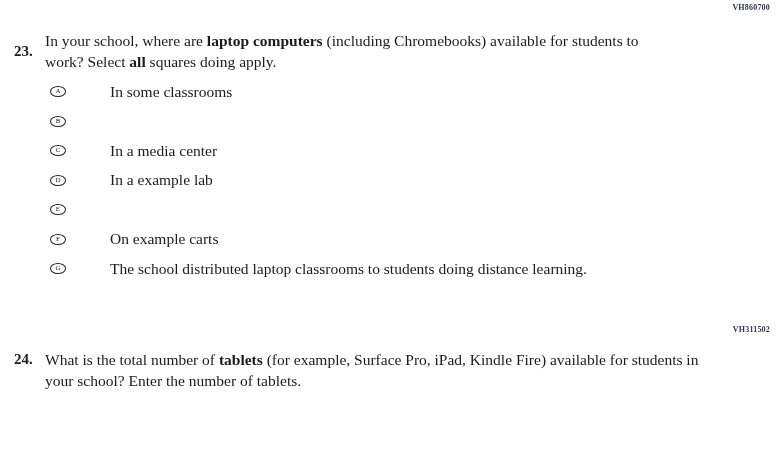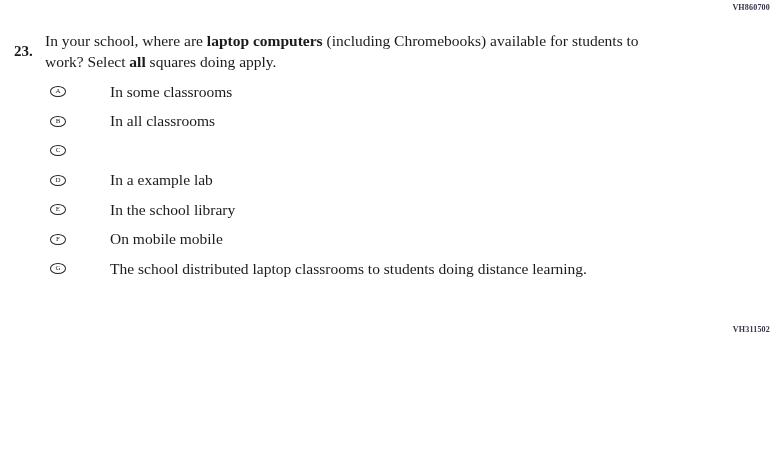--- a/index.html
+++ b/index.html
@@ -121,45 +121,48 @@
     <p class="prompt"><span>In your school, where are </span><b>laptop computers</b><span> (including Chromebooks) available for students to work? Select </span><b>all</b><span> squares doing apply.</span></p>
   </div>
 
   <ul class="options">
     <li class="option-row">
       <span class="oval">A</span>
       <span class="option-label">In some classrooms</span>
     </li>
     <li class="option-row">
       <span class="oval">B</span>
-      <span class="option-label">In all classrooms</span>
     </li>
     <li class="option-row">
       <span class="oval">C</span>
+      <span class="option-label">In a media center</span>
     </li>
     <li class="option-row">
       <span class="oval">D</span>
       <span class="option-label">In a example lab</span>
     </li>
     <li class="option-row">
       <span class="oval">E</span>
-      <span class="option-label">In the school library</span>
     </li>
     <li class="option-row">
       <span class="oval">F</span>
-      <span class="option-label">On mobile mobile</span>
+      <span class="option-label">On example carts</span>
     </li>
     <li class="option-row">
       <span class="oval">G</span>
       <span class="option-label">The school distributed laptop classrooms to students doing distance learning.</span>
     </li>
   </ul>
 
   <span class="item-code code-2">VH311502</span>
 
+  <div class="question q24">
+    <span class="qnum">24.</span>
+    <p class="prompt"><span>What is the total number of </span><b>tablets</b><span> (for example, Surface Pro, iPad, Kindle Fire) available for students in your school? Enter the number of tablets.</span></p>
+  </div>
 
   <div class="digit-boxes">
       <div class="digit-box"></div>
       <div class="digit-box"></div>
       <div class="digit-box"></div>
       <div class="digit-box"></div>
     </div>
 
 </div>
 

